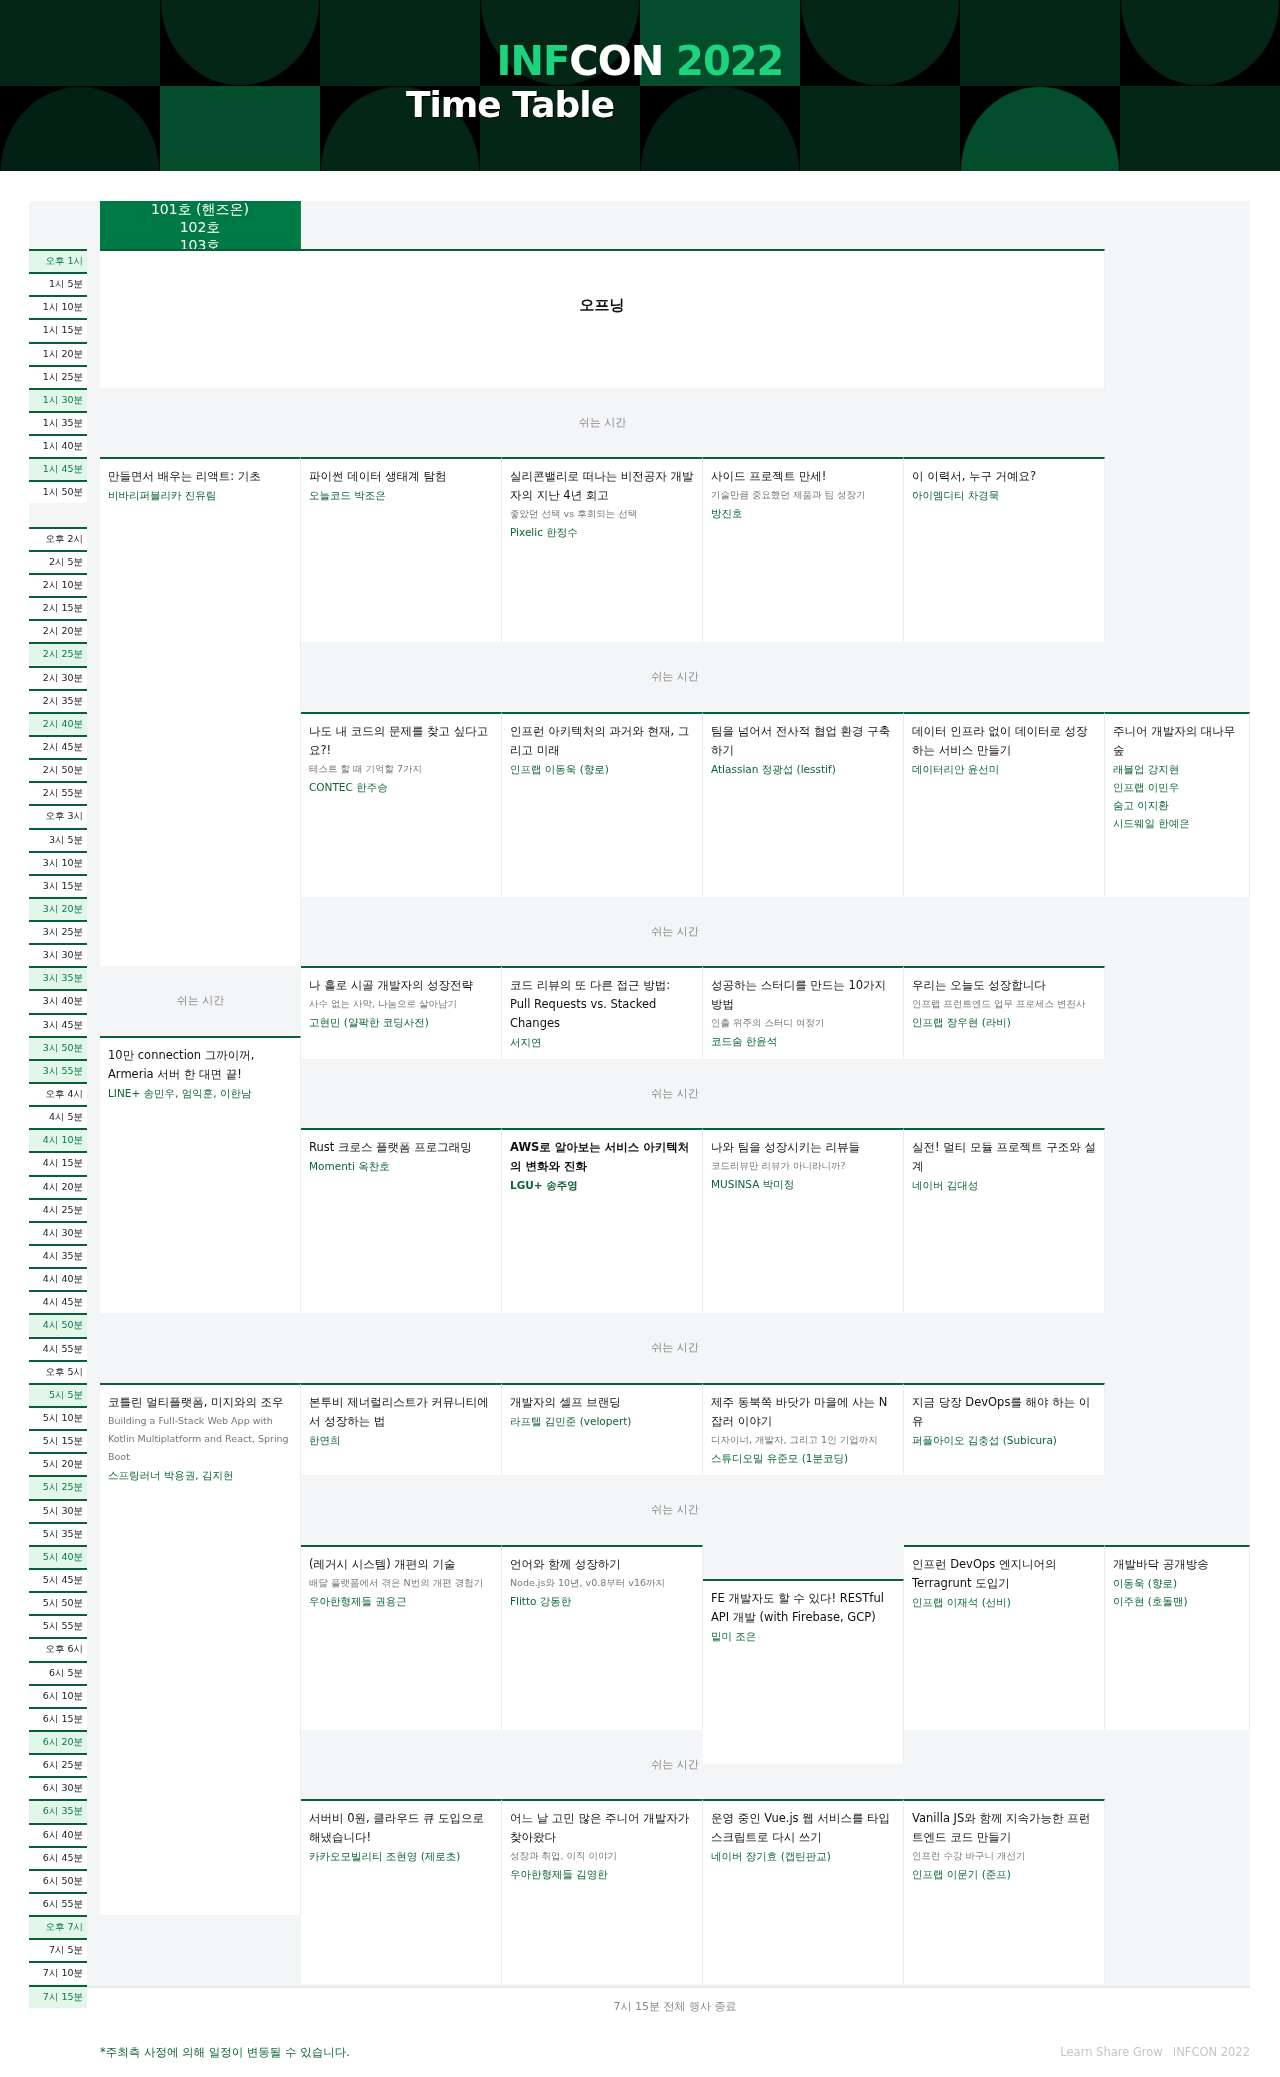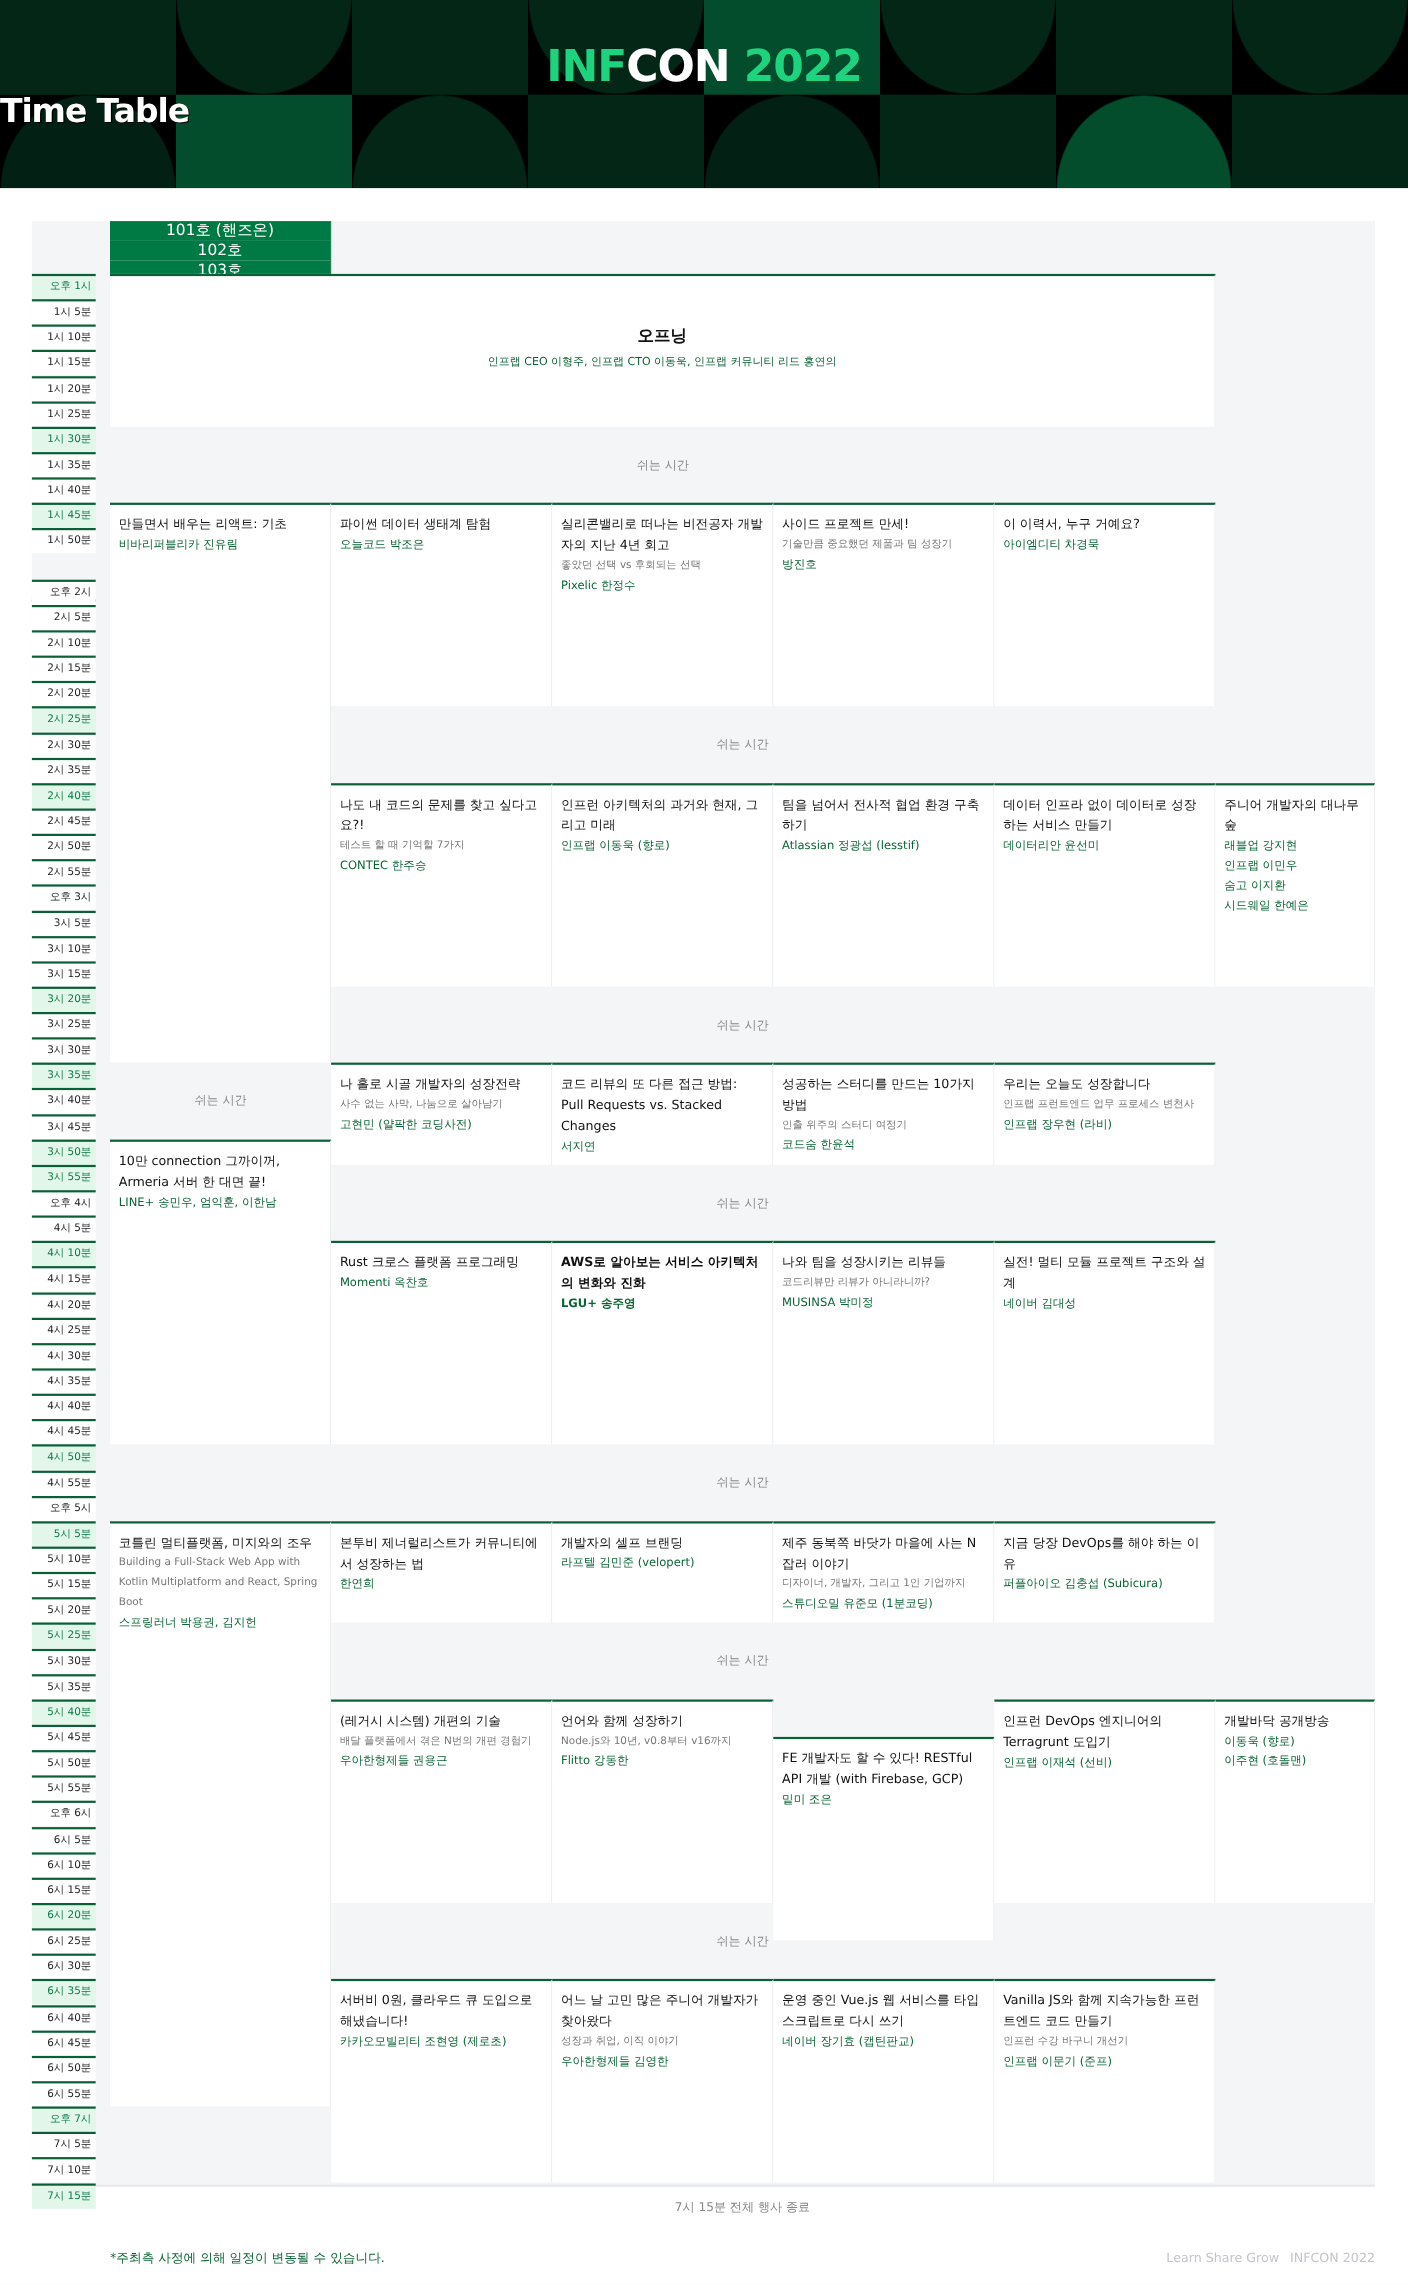--- a/index.html
+++ b/index.html
@@ -1,21 +1,21 @@
 <!DOCTYPE html>
 <html><head>
 <meta charset="utf-8">
 <style>
   * { box-sizing: border-box; margin: 0; padding: 0; }
   body { width: 1280px; height: 2077px; background: #ffffff; font-family: "DejaVu Sans", "Liberation Sans", sans-serif; position: relative; overflow: hidden; }
   .hero { position: absolute; left: 0; top: 0; width: 1280px; height: 171px; background: #032616; overflow: hidden; }
   .hero .tile { position: absolute; width: 160px; height: 86px; }
   .hero .title1 { position: absolute; left: 0; width: 1280px; top: 38px; text-align: center; font-size: 40px; font-weight: bold; letter-spacing: -1px; color: #ffffff; }
   .hero .title1 .g { color: #1ed37d; }
-  .hero .title2 { position: absolute; left: 0; width: 1020px; top: 84px; text-align: left; font-size: 30px; font-weight: bold; color: #ffffff; letter-spacing: -1px; text-shadow: 1px 1px 0 #000; }
+  .hero .title2 { position: absolute; left: 0; width: 1020px; top: 84px; text-align: center; font-size: 36px; font-weight: bold; color: #ffffff; letter-spacing: -1px; text-shadow: 1px 1px 0 #000; }
   .table-wrap { position: absolute; left: 29px; top: 201px; width: 1221px; height: 1787px; background: #f4f5f7; border-bottom: 2px solid #e6e8eb; }
   .thead { position: absolute; left: 100px; top: 201px; height: 39px; width: 1150px; display: flex; flex-direction: column; }
   .th { height: 39px; color: #fff; font-size: 14px; display: flex; align-items: center; justify-content: center; border-right: 1px solid #1a8a55; background: #007a45; }
   .th.talk { background: #05995a; border-right: none; }
   .time-col { position: absolute; left: 29px; top: 249px; width: 58px; }
   .slot { position: absolute; left: 0; width: 58px; height: 23px; border-top: 2px solid #0b5f37; background: #ffffff; font-size: 9.5px; color: #222; text-align: right; padding-right: 4px; line-height: 20px; }
   .slot.hl { background: #e2f6ea; color: #0b7a45; }
   .card { position: absolute; background: #ffffff; padding: 8px 8px; border-right: 1px solid #eceef0; }
   .card.top { border-top: 2px solid #0b5f37; }
   .card .t { font-size: 11.5px; color: #111; line-height: 19px; }
@@ -139,21 +139,20 @@
     <div class="slot" style="top: 1642.94px;">6시 55분</div>
     <div class="slot hl" style="top: 1666.08px;">오후 7시</div>
     <div class="slot" style="top: 1689.22px;">7시 5분</div>
     <div class="slot" style="top: 1712.36px;">7시 10분</div>
     <div class="slot hl" style="top: 1735.5px;">7시 15분</div>
   </div>
 
 <div id="grid">
     <div class="card top opening" style="left: 100px; top: 249px; width: 1005px; height: 138.84px;">
       <div class="t">오프닝</div>
-      <div class="sp">인프랩 CEO 이형주, 인프랩 CTO 이동욱, 인프랩 커뮤니티 리드 홍연의</div>
     </div>
     <div class="brk" style="left: 100px; width: 1005px; top: 414.55px;">쉬는 시간</div>
     <div class="brk" style="left: 575px; width: 200px; top: 669.09px;">쉬는 시간</div>
     <div class="brk" style="left: 575px; width: 200px; top: 923.63px;">쉬는 시간</div>
     <div class="brk" style="left: 100px; width: 201px; top: 993.05px;">쉬는 시간</div>
     <div class="brk" style="left: 575px; width: 200px; top: 1085.61px;">쉬는 시간</div>
     <div class="brk" style="left: 575px; width: 200px; top: 1340.15px;">쉬는 시간</div>
     <div class="brk" style="left: 575px; width: 200px; top: 1502.13px;">쉬는 시간</div>
     <div class="brk" style="left: 575px; width: 200px; top: 1756.67px;">쉬는 시간</div>
     <div class="card top" style="left: 100px; top: 457.26px; width: 201px; height: 509.08px;">

